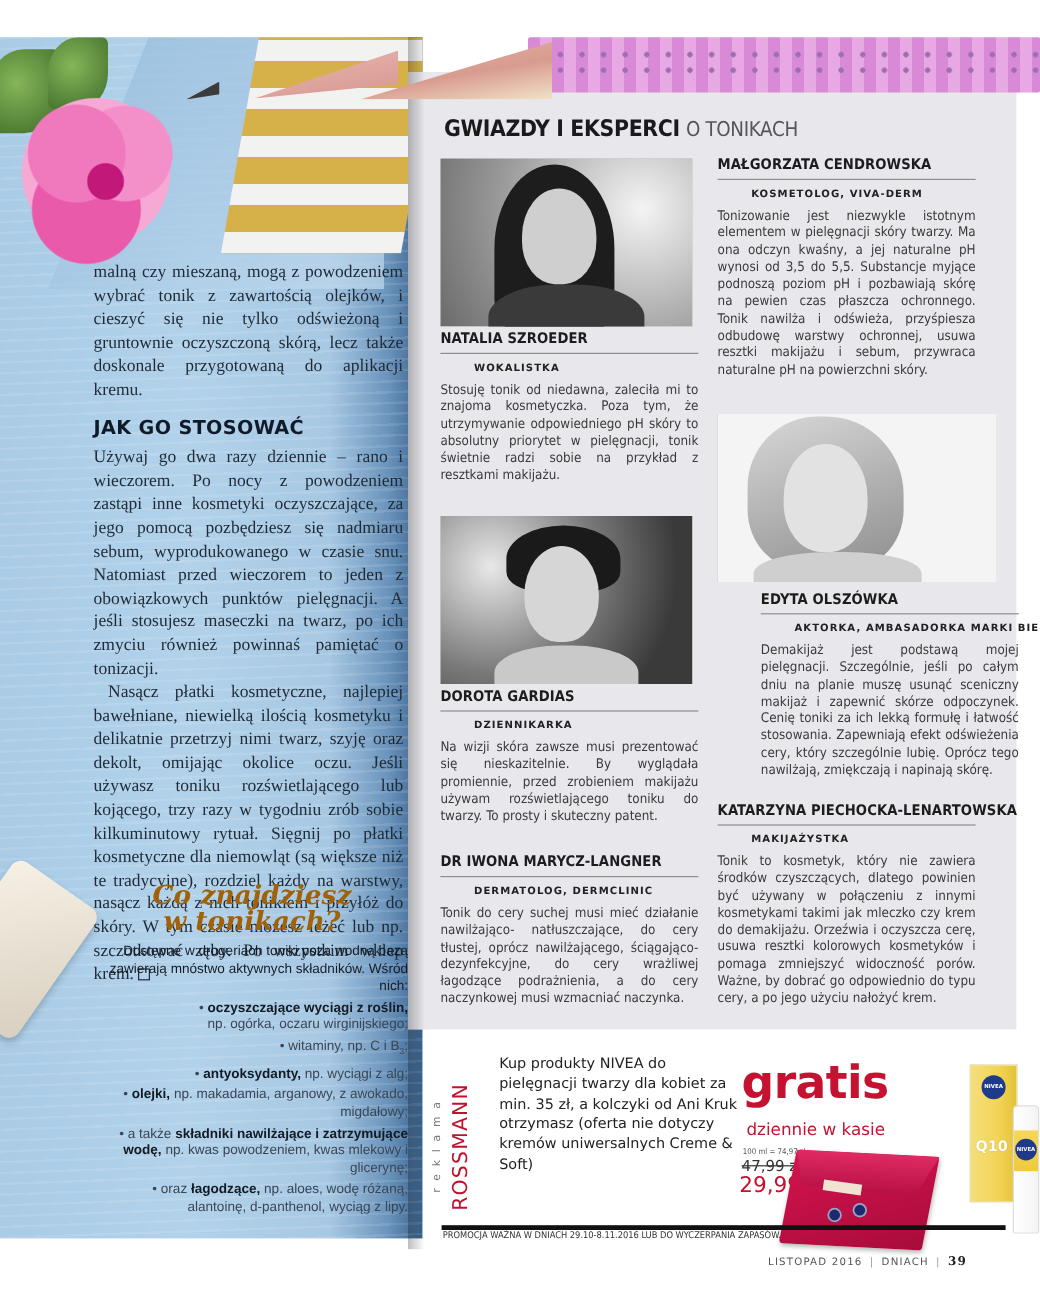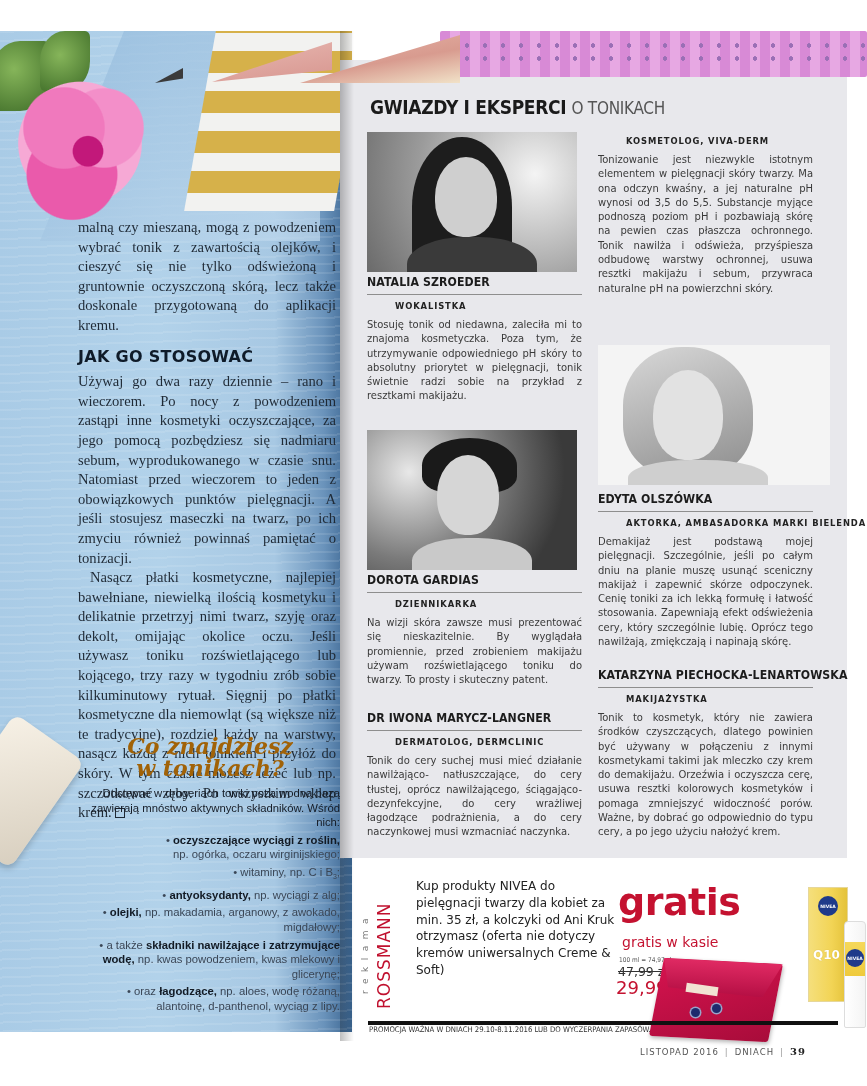--- a/index.html
+++ b/index.html
@@ -296,31 +296,32 @@
   <div class="body" style="left:45px;top:108px;width:120px;height:50px;background:#c9c9c9;"></div>
 </div>
 
 <div class="expert" style="left:367px;top:275px;">
   <div class="name">NATALIA SZROEDER</div>
   <div class="role">WOKALISTKA</div>
   <div class="quote">Stosuję tonik od niedawna, zaleciła mi to znajoma kosmetyczka. Poza tym, że utrzymywanie odpowiedniego pH skóry to absolutny priorytet w pielęgnacji, tonik świetnie radzi sobie na przykład z resztkami makijażu.</div>
 </div>
 
 <div class="expert" style="left:598px;top:130px;">
+  <div class="name">MAŁGORZATA CENDROWSKA</div>
   <div class="role">KOSMETOLOG, VIVA-DERM</div>
   <div class="quote">Tonizowanie jest niezwykle istotnym elementem w pielęgnacji skóry twarzy. Ma ona odczyn kwaśny, a jej naturalne pH wynosi od 3,5 do 5,5. Substancje myjące podnoszą poziom pH i pozbawiają skórę na pewien czas płaszcza ochronnego. Tonik nawilża i odświeża, przyśpiesza odbudowę warstwy ochronnej, usuwa resztki makijażu i sebum, przywraca naturalne pH na powierzchni skóry.</div>
 </div>
 
 <div class="expert" style="left:367px;top:573px;">
   <div class="name">DOROTA GARDIAS</div>
   <div class="role">DZIENNIKARKA</div>
   <div class="quote">Na wizji skóra zawsze musi prezentować się nieskazitelnie. By wyglądała promiennie, przed zrobieniem makijażu używam rozświetlającego toniku do twarzy. To prosty i skuteczny patent.</div>
 </div>
 
-<div class="expert" style="left:598px;top:492px;">
+<div class="expert" style="left:634px;top:492px;">
   <div class="name">EDYTA OLSZÓWKA</div>
   <div class="role">AKTORKA, AMBASADORKA MARKI BIELENDA</div>
   <div class="quote">Demakijaż jest podstawą mojej pielęgnacji. Szczególnie, jeśli po całym dniu na planie muszę usunąć sceniczny makijaż i zapewnić skórze odpoczynek. Cenię toniki za ich lekką formułę i łatwość stosowania. Zapewniają efekt odświeżenia cery, który szczególnie lubię. Oprócz tego nawilżają, zmiękczają i napinają skórę.</div>
 </div>
 
 <div class="expert" style="left:367px;top:711px;">
   <div class="name">DR IWONA MARYCZ-LANGNER</div>
   <div class="role">DERMATOLOG, DERMCLINIC</div>
   <div class="quote">Tonik do cery suchej musi mieć działanie nawilżająco- natłuszczające, do cery tłustej, oprócz nawilżającego, ściągająco-dezynfekcyjne, do cery wrażliwej łagodzące podrażnienia, a do cery naczynkowej musi wzmacniać naczynka.</div>
 </div>
@@ -329,21 +330,21 @@
   <div class="name">KATARZYNA PIECHOCKA-LENARTOWSKA</div>
   <div class="role">MAKIJAŻYSTKA</div>
   <div class="quote">Tonik to kosmetyk, który nie zawiera środków czyszczących, dlatego powinien być używany w połączeniu z innymi kosmetykami takimi jak mleczko czy krem do demakijażu. Orzeźwia i oczyszcza cerę, usuwa resztki kolorowych kosmetyków i pomaga zmniejszyć widoczność porów. Ważne, by dobrać go odpowiednio do typu cery, a po jego użyciu nałożyć krem.</div>
 </div>
 
 <div class="ad">
   <div class="reklama">reklama</div>
   <div class="brand">ROSSMANN</div>
   <div class="copy">Kup produkty NIVEA do pielęgnacji twarzy dla kobiet za min. 35 zł, a kolczyki od Ani Kruk otrzymasz (oferta nie dotyczy kremów uniwersalnych Creme &amp; Soft)</div>
   <div class="gratis">gratis</div>
-  <div class="pickup">gratis w kasie</div>
+  <div class="pickup">dziennie w kasie</div>
   <div class="unit-price">100 ml = 74,97 zł</div>
   <div class="old-price">47,99 zł</div>
   <div class="new-price">29,99 zł</div>
 
   <div class="box-pack">
     <div class="nivea-logo" style="left:9px;top:8px;">NIVEA</div>
     <div class="q10">Q10</div>
   </div>
   <div class="bottle">
     <div class="band"></div>

